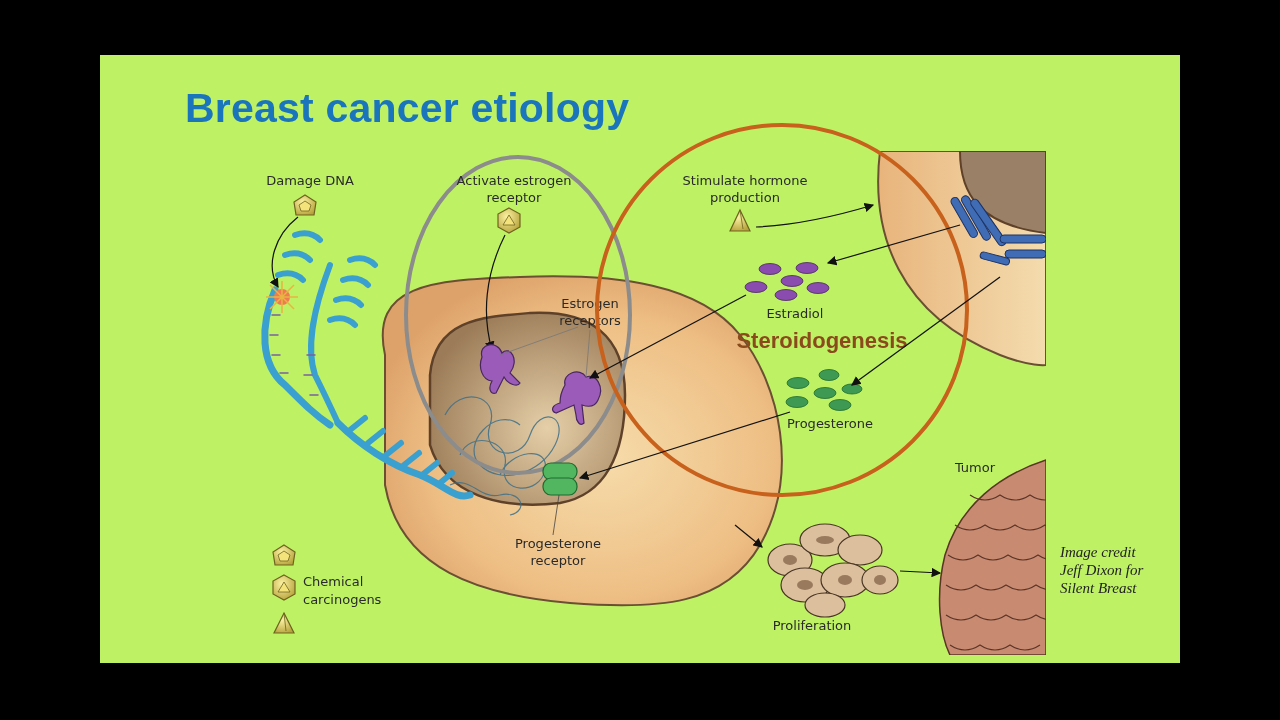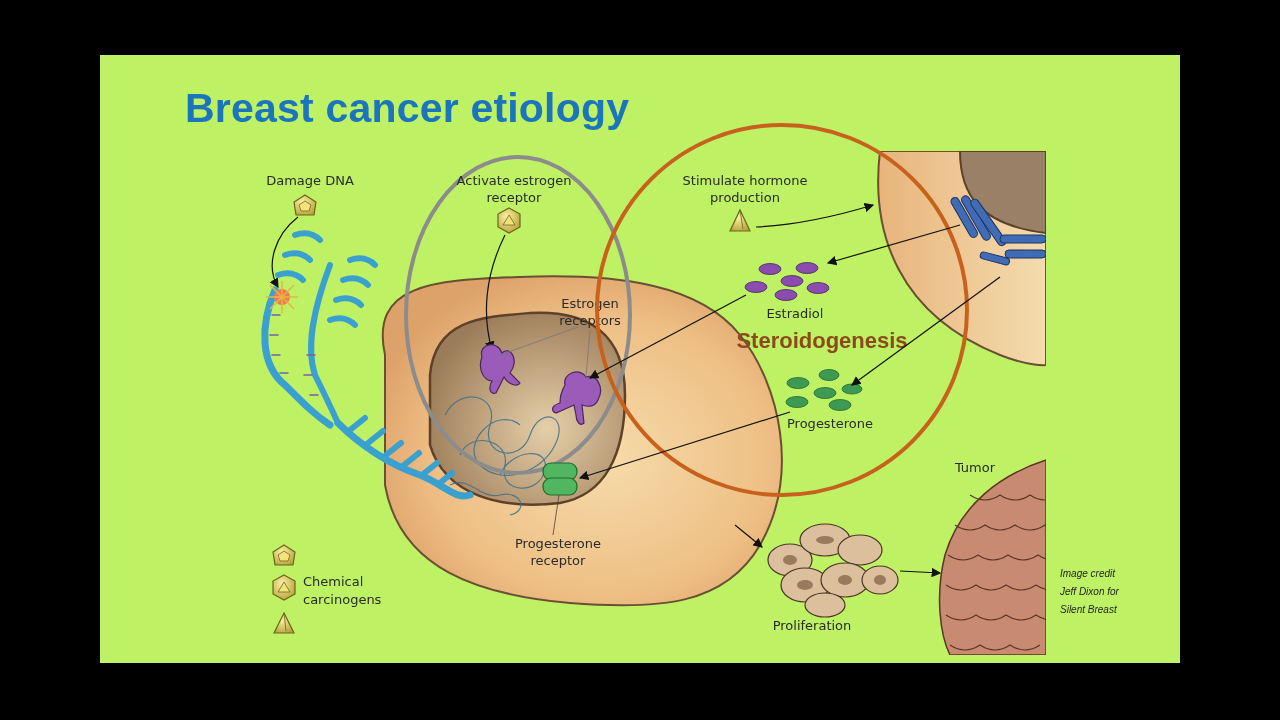--- a/index.html
+++ b/index.html
@@ -2,21 +2,21 @@
 <html><head>
 <meta charset="utf-8">
 <style>
   html, body { margin: 0; padding: 0; background: #000; }
   body { width: 1280px; height: 720px; position: relative; overflow: hidden; font-family: "DejaVu Sans", sans-serif; }
   #slide { position: absolute; left: 100px; top: 55px; width: 1080px; height: 608px; background: #bef264; overflow: hidden; }
   #title { position: absolute; left: 85px; top: 30px; font-family: "Liberation Sans", sans-serif; font-weight: bold; font-size: 41px; color: #1a75bc; letter-spacing: 0.2px; }
   #art { position: absolute; left: 0; top: 0; }
   .lbl { font-family: "DejaVu Sans", sans-serif; font-size: 13px; fill: #2a2a2a; }
   .big { font-family: "Liberation Sans", sans-serif; font-weight: bold; font-size: 22px; fill: #8a4a1c; }
-  .credit { position: absolute; left: 960px; top: 510px; font-family: Liberation Sans, sans-serif; font-style: italic; font-size: 10px; color: #222; line-height: 18px; }
+  .credit { position: absolute; left: 960px; top: 488px; font-family: Liberation Serif, serif; font-style: italic; font-size: 15px; color: #222; line-height: 18px; }
 </style>
 </head>
 <body>
 
 <div id="slide">
   <div id="title">Breast cancer etiology</div>
 
   <svg id="art" width="1080" height="608" viewBox="0 0 1080 608">
     <defs>
       <radialGradient id="cellG" cx="0.55" cy="0.55" r="0.6">

